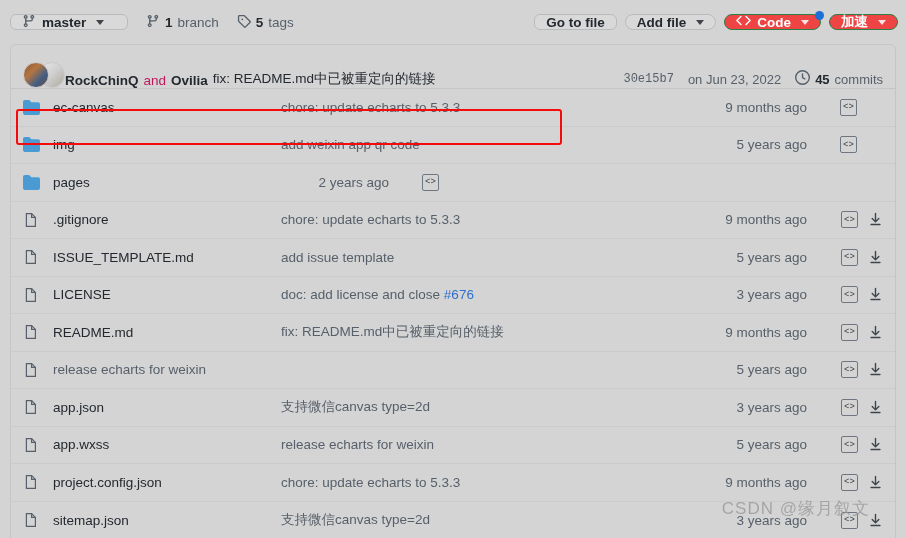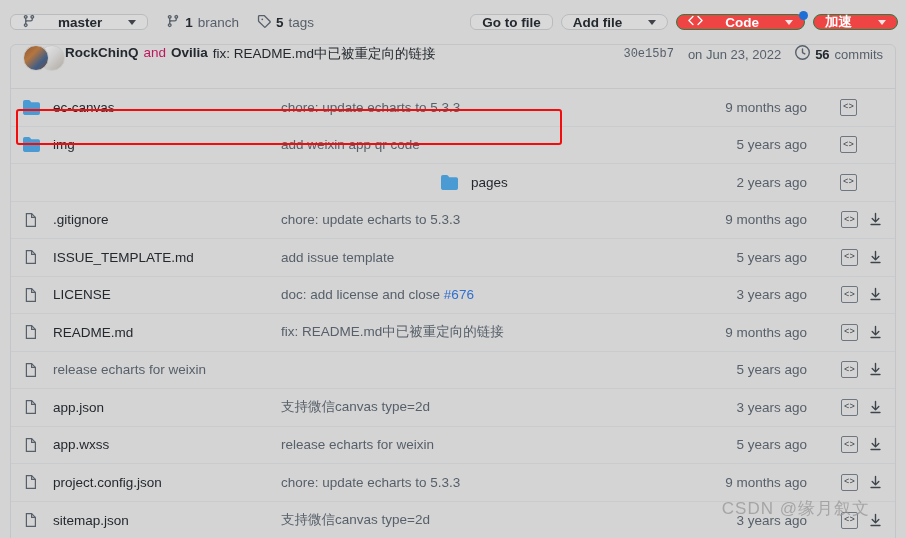--- a/index.html
+++ b/index.html
@@ -24,21 +24,21 @@
     padding: 0 8px 0 10px;
     box-sizing: border-box;
   }
   .btn {
     border: 1px solid #b9bcbf;
     border-radius: 6px;
     background: #d9d9d9;
     height: 16px;
     display: inline-flex;
     align-items: center;
-    gap: 22px;
+    gap: 6px;
     padding: 0 11px;
     font-size: 13.5px;
     font-weight: bold;
     color: #24292f;
     cursor: pointer;
     box-sizing: border-box;
     white-space: nowrap;
   }
   .btn-branch { min-width: 118px; justify-content: flex-start; }
   .caret {
@@ -81,21 +81,21 @@
   
   .panel {
     margin: 0 10px;
     border: 1px solid #c3c6c9;
     border-radius: 6px 6px 0 0;
     background: #d4d4d4;
     overflow: hidden;
   }
   .commit-head {
     display: flex;
-    align-items: flex-start;
+    align-items: flex-end;
     height: 44px;
     padding: 0 12px;
     border-bottom: 1px solid #c3c6c9;
     font-size: 13.5px;
     box-sizing: border-box;
   }
   .avatars { position: relative; width: 42px; height: 26px; flex: none; }
   .av {
     position: absolute; top: 0;
     width: 26px; height: 26px;
@@ -134,21 +134,20 @@
   
   .rows { display: block; }
   .row {
     display: flex;
     align-items: center;
     height: 37.5px;
     padding: 0 12px;
     border-bottom: 1px solid #c9cccf;
     box-sizing: border-box;
     font-size: 13.5px;
-    justify-content: flex-end;
   }
   .row:last-child { border-bottom: none; }
   .cell-icon { width: 30px; flex: none; display: flex; align-items: center; }
   .cell-name {
     width: 228px;
     flex: none;
     color: #24292f;
     cursor: pointer;
     overflow: hidden;
     text-overflow: ellipsis;
@@ -298,21 +297,21 @@
     <span class="commit-msg">fix: README.md中已被重定向的链接</span>
     <div class="commit-right">
       <span class="sha">30e15b7</span>
       <span>on Jun 23, 2022</span>
       <span class="commits-count">
         <span>
           <svg width="15" height="15" viewBox="0 0 16 16" fill="#57606a">
               <path d="M8 0a8 8 0 110 16A8 8 0 018 0zm0 1.5a6.5 6.5 0 100 13 6.5 6.5 0 000-13zM8 3.5a.75.75 0 01.75.75v3.4l2.1 1.24a.75.75 0 11-.76 1.3l-2.47-1.46a.75.75 0 01-.37-.65V4.25A.75.75 0 018 3.5z"></path>
             </svg>
         </span>
-        <b>56</b>
+        <b>45</b>
         <span>commits</span>
       </span>
     </div>
   </div>
 
   <div class="rows" id="file-rows">
       <div class="row">
         <div class="cell-icon">
           <svg width="17" height="17" viewBox="0 0 16 16" fill="#4a9ad4">
             <path d="M1.75 1A1.75 1.75 0 000 2.75v10.5C0 14.216.784 15 1.75 15h12.5A1.75 1.75 0 0016 13.25v-8.5A1.75 1.75 0 0014.25 3h-6.5a.25.25 0 01-.2-.1l-.9-1.2C6.32 1.26 5.86 1 5.37 1H1.75z"></path>

